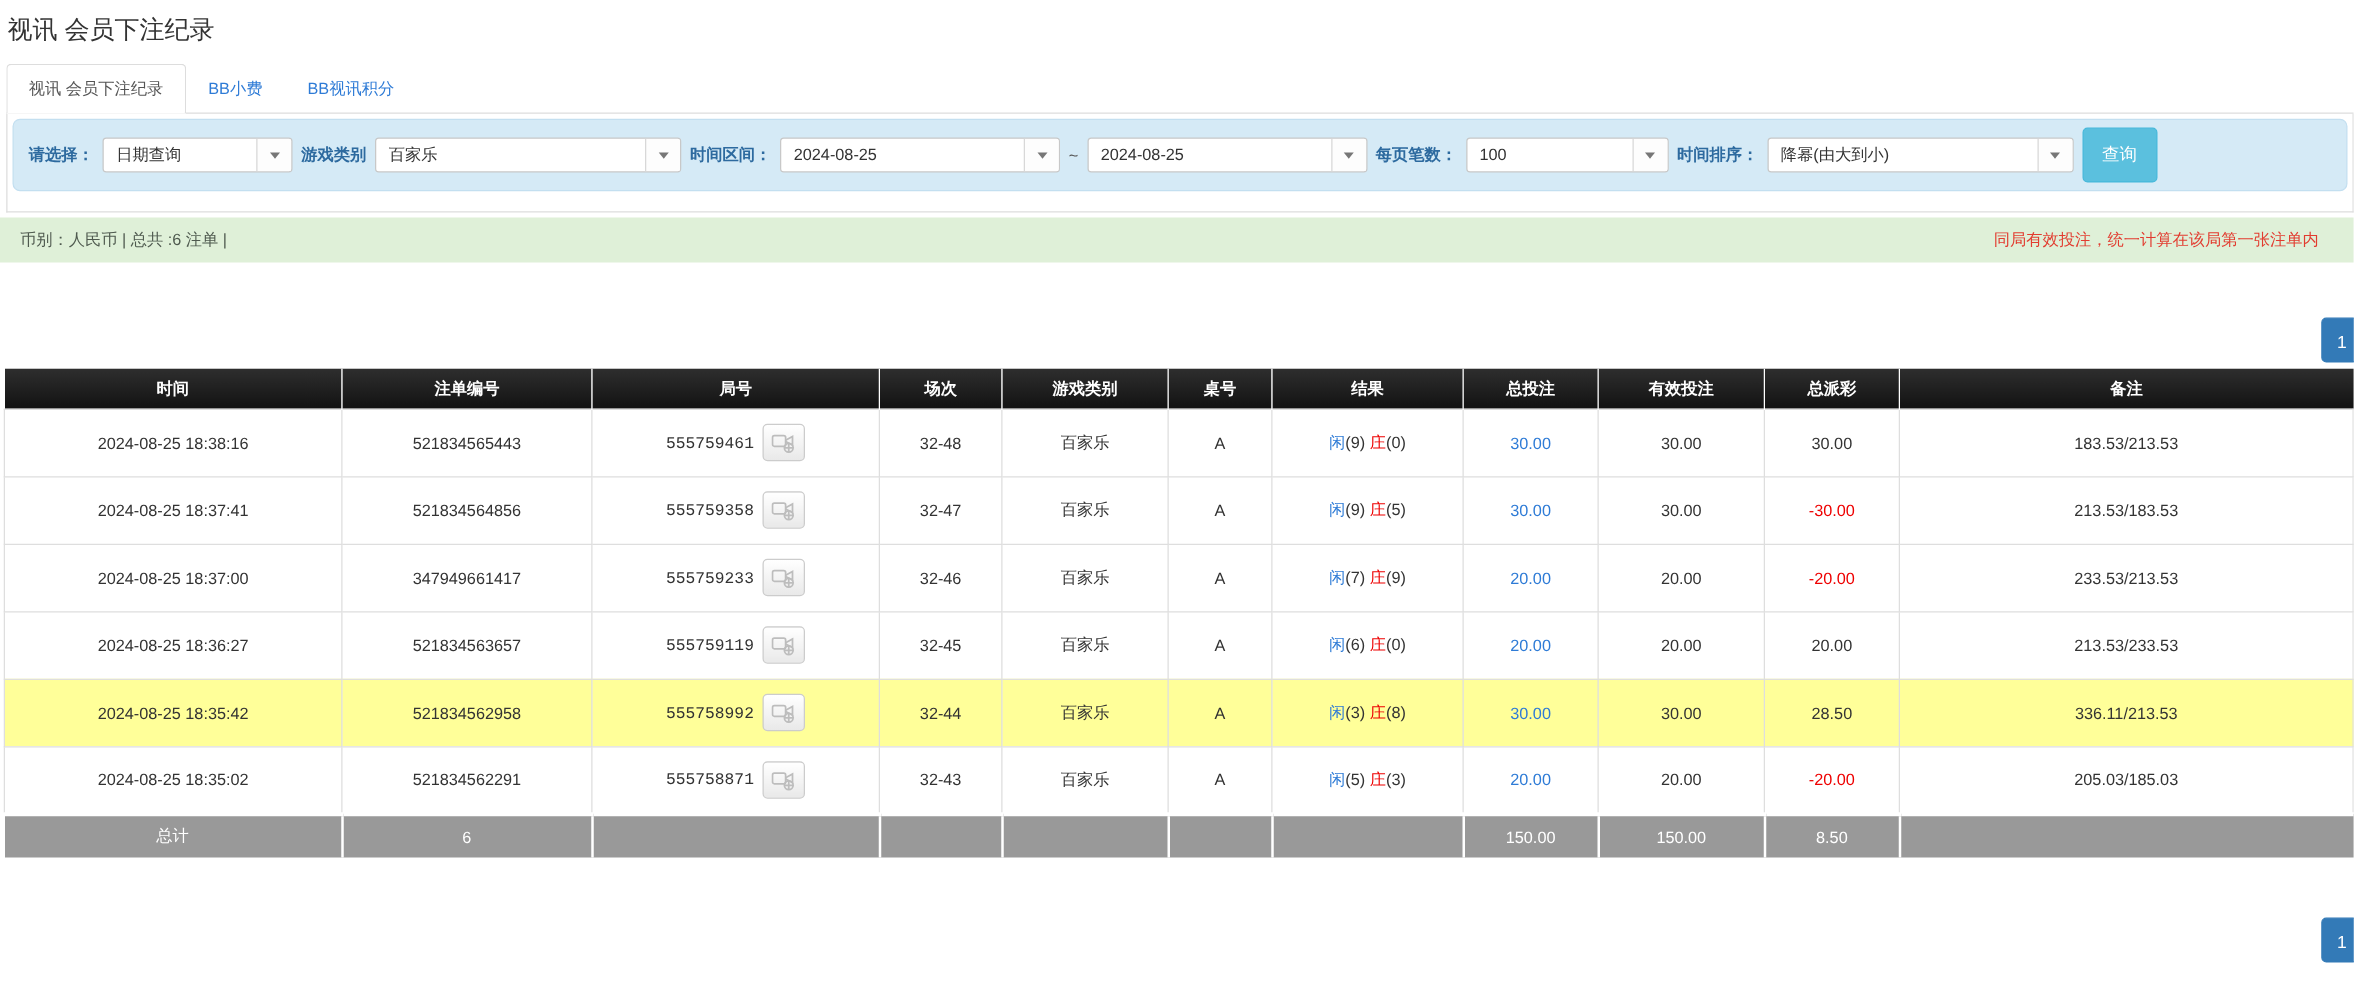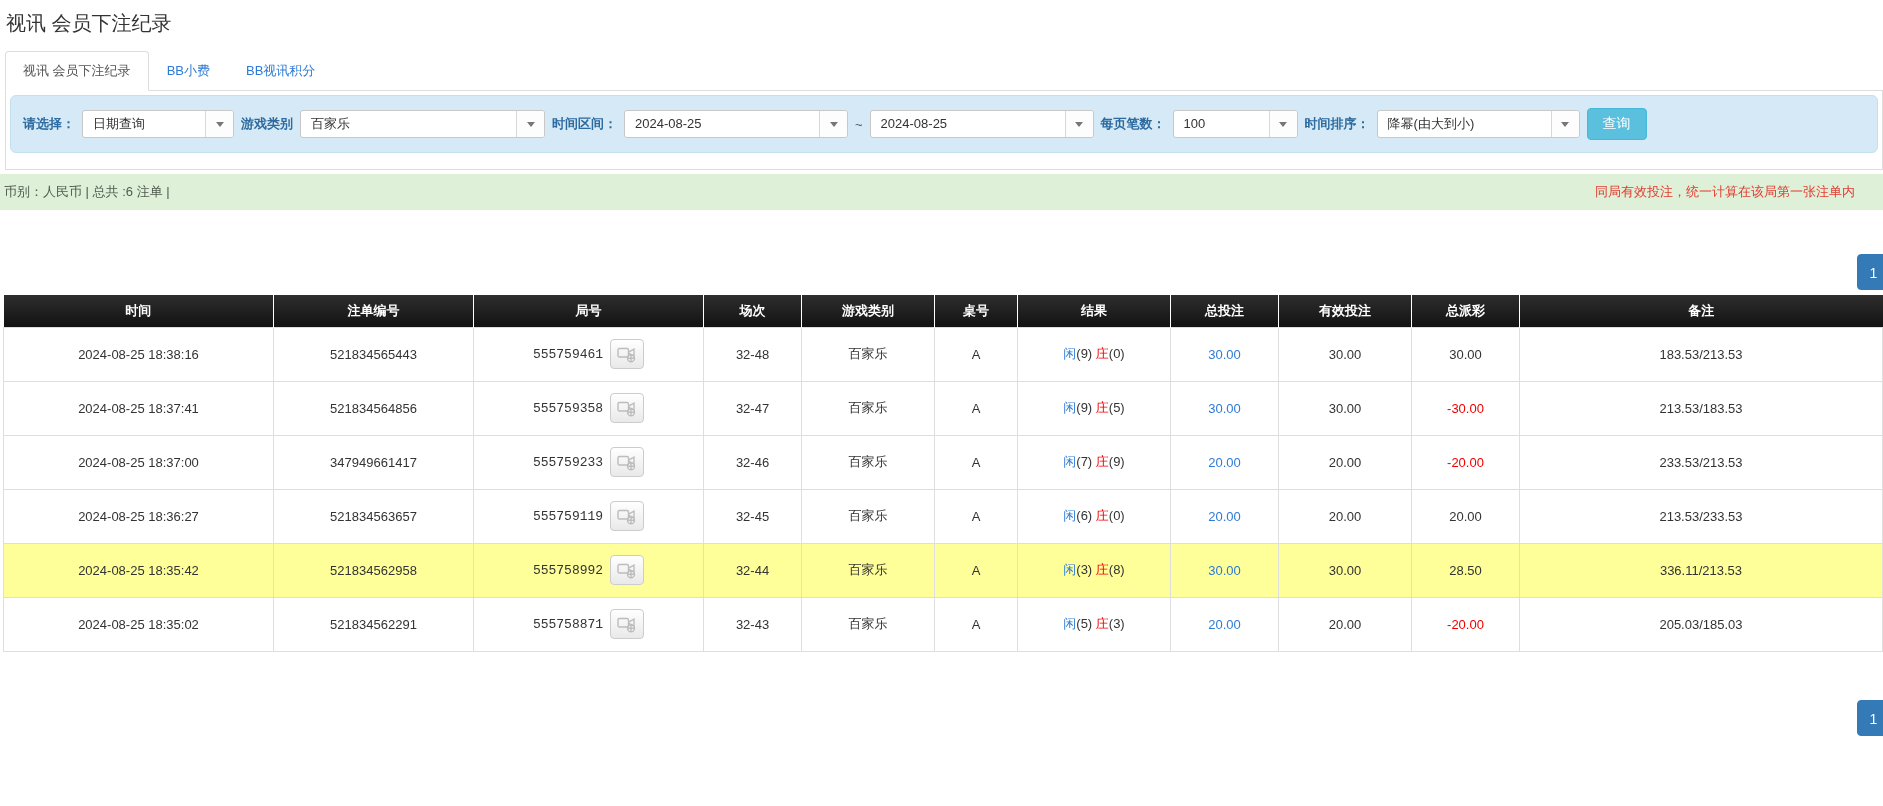--- a/index.html
+++ b/index.html
@@ -24,28 +24,28 @@
   .f-label { font-size:13px; font-weight:bold; color:#2d6a9f; white-space:nowrap; }
   .combo { height:28px; background:#ffffff; border:1px solid #c8c8c8; border-radius:3px;
     display:inline-flex; align-items:stretch; overflow:hidden; flex:none; }
   .combo-text { flex:1; font-size:13px; line-height:26px; padding:0 10px; color:#333;
     white-space:nowrap; overflow:hidden; }
   .combo-btn { width:28px; border-left:1px solid #d8d8d8; background:#fdfdfd;
     display:flex; align-items:center; justify-content:center; cursor:pointer; }
   .caret { width:0; height:0; border-left:4px solid transparent; border-right:4px solid transparent;
     border-top:5px solid #777; }
   .w-select { width:152px; } .w-game { width:245px; } .w-date { width:224px; }
-  .w-pp { width:125px; } .w-sort { width:203px; }
+  .w-pp { width:162px; } .w-sort { width:245px; }
   .tilde { font-size:13px; color:#555; }
-  .search-btn { height:32px; padding:0 15px; background:#5bc0de; border:1px solid #46b8da;
+  .search-btn { height:44px; padding:0 15px; background:#5bc0de; border:1px solid #46b8da;
     border-radius:4px; color:#fff; font-size:14px; cursor:pointer; flex:none; }
 
   
   .summary-bar { margin:4px 0 0 0; height:36px; background:#dff0d8; display:flex;
-    align-items:center; justify-content:space-between; padding:0 28px 0 4px; font-size:13px; }
+    align-items:center; justify-content:space-between; padding:0 28px 0 16px; font-size:13px; }
   .summary-left { color:#4f5a4f; }
   .summary-right { color:#e23c30; }
 
   
   .pager { text-align:right; overflow:visible; }
   .pager.top { margin-top:44px; }
   .pager.bottom { margin-top:48px; }
   .page-btn { display:inline-block; min-width:33px; height:36px; line-height:36px; text-align:center;
     background:#337ab7; border:1px solid #337ab7; border-radius:4px; color:#fff; font-size:14px;
     margin-right:-7px; cursor:pointer; }
@@ -310,18 +310,31 @@
 </span></td>
         <td>32-43</td>
         <td>百家乐</td>
         <td>A</td>
         <td><span class="res-p">闲</span><span class="res-n">(5) </span><span class="res-b">庄</span><span class="res-n">(3)</span></td>
         <td><a class="blue-link">20.00</a></td>
         <td>20.00</td>
         <td class="neg">-20.00</td>
         <td>205.03/185.03</td>
       </tr>
+      <tr class="sum">
+        <td>总计</td>
+        <td>6</td>
+        <td></td>
+        <td></td>
+        <td></td>
+        <td></td>
+        <td></td>
+        <td>150.00</td>
+        <td>150.00</td>
+        <td>8.50</td>
+        <td></td>
+      </tr>
     </tbody>
 </table>
 
 <div class="pager bottom">
   <a class="page-btn">1</a>
 </div>
 
 </body></html>

